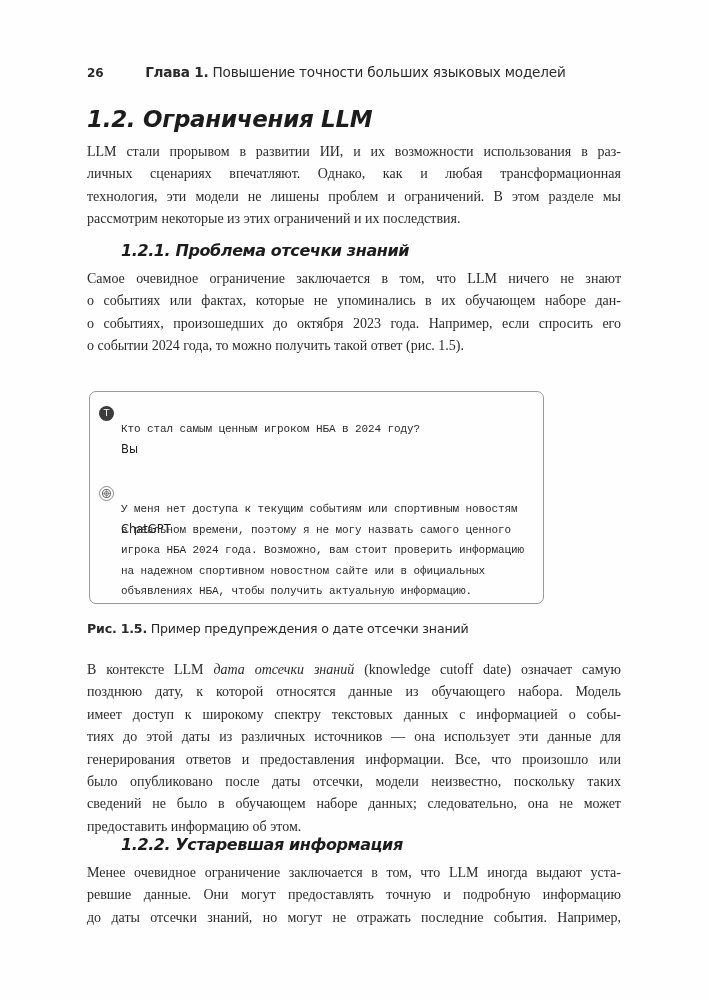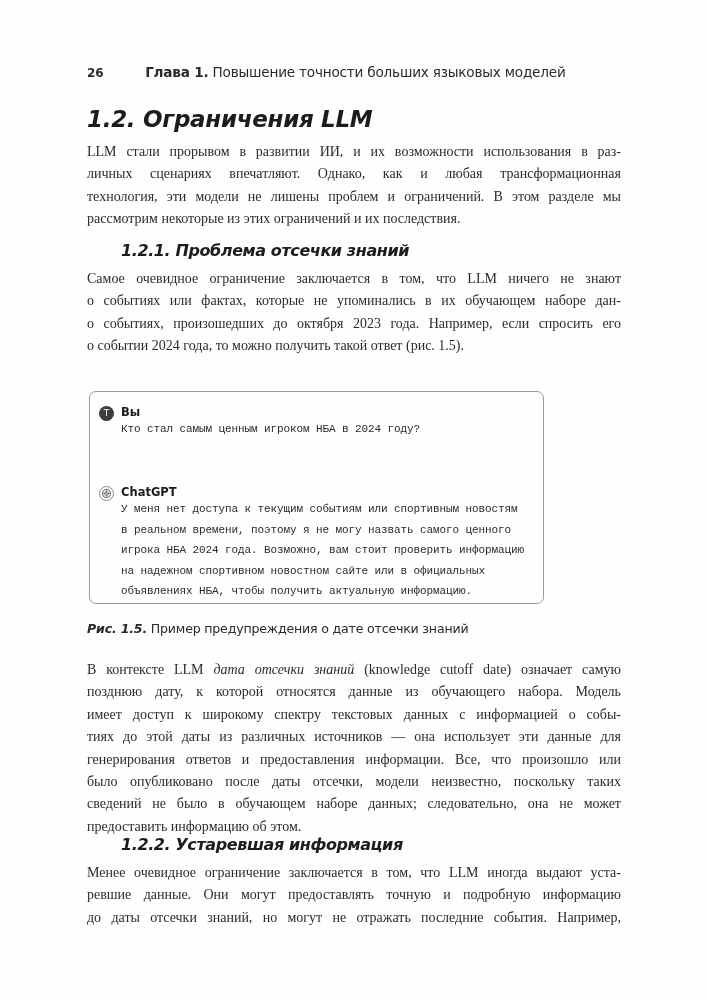--- a/index.html
+++ b/index.html
@@ -39,32 +39,32 @@
     }
     .msg-avatar {
       position: absolute; width: 15px; height: 15px; border-radius: 50%;
     }
     .avatar-user { left: 9px; top: 14px; background: #3c3c3c; color: #fff;
       font-family: "DejaVu Sans", sans-serif; font-size: 9px; line-height: 15px; text-align: center; }
     .avatar-bot { left: 9px; top: 94px; border: 1px solid #8a8a8a; background: #fff; box-sizing: border-box; }
     .avatar-bot svg { position: absolute; left: 1px; top: 1px; }
     .msg-author {
       position: absolute; left: 31px; font-family: "DejaVu Sans", sans-serif;
-      font-weight: bold; font-size: 11.5px; color: #1b1b1b;
+      font-weight: normal; font-size: 11.5px; color: #1b1b1b; margin-top: 37px;
     }
     .msg-text {
       position: absolute; left: 31px; width: 410px; font-family: Liberation Mono, monospace;
       font-size: 11px; line-height: 20.5px; color: #2a2a2a; letter-spacing: -0.1px;
     }
     .msg-text .line { display: block; white-space: nowrap; }
     .caption {
       position: absolute; top: 621px; left: 0; white-space: nowrap;
       font-family: "DejaVu Sans", sans-serif; font-size: 12.6px; color: #2a2a2a; letter-spacing: -0.2px;
     }
-    .caption .fig-label { font-weight: bold; font-style: italic; }
+    .caption .fig-label { font-weight: bold; }
   </style>
 </head>
 <body>
 
 <div class="page">
 
   <div class="running-head">
     <span class="page-num">26</span>
     <span class="chap-label">Глава 1.</span>
     <span>Повышение точности больших языковых моделей</span>

